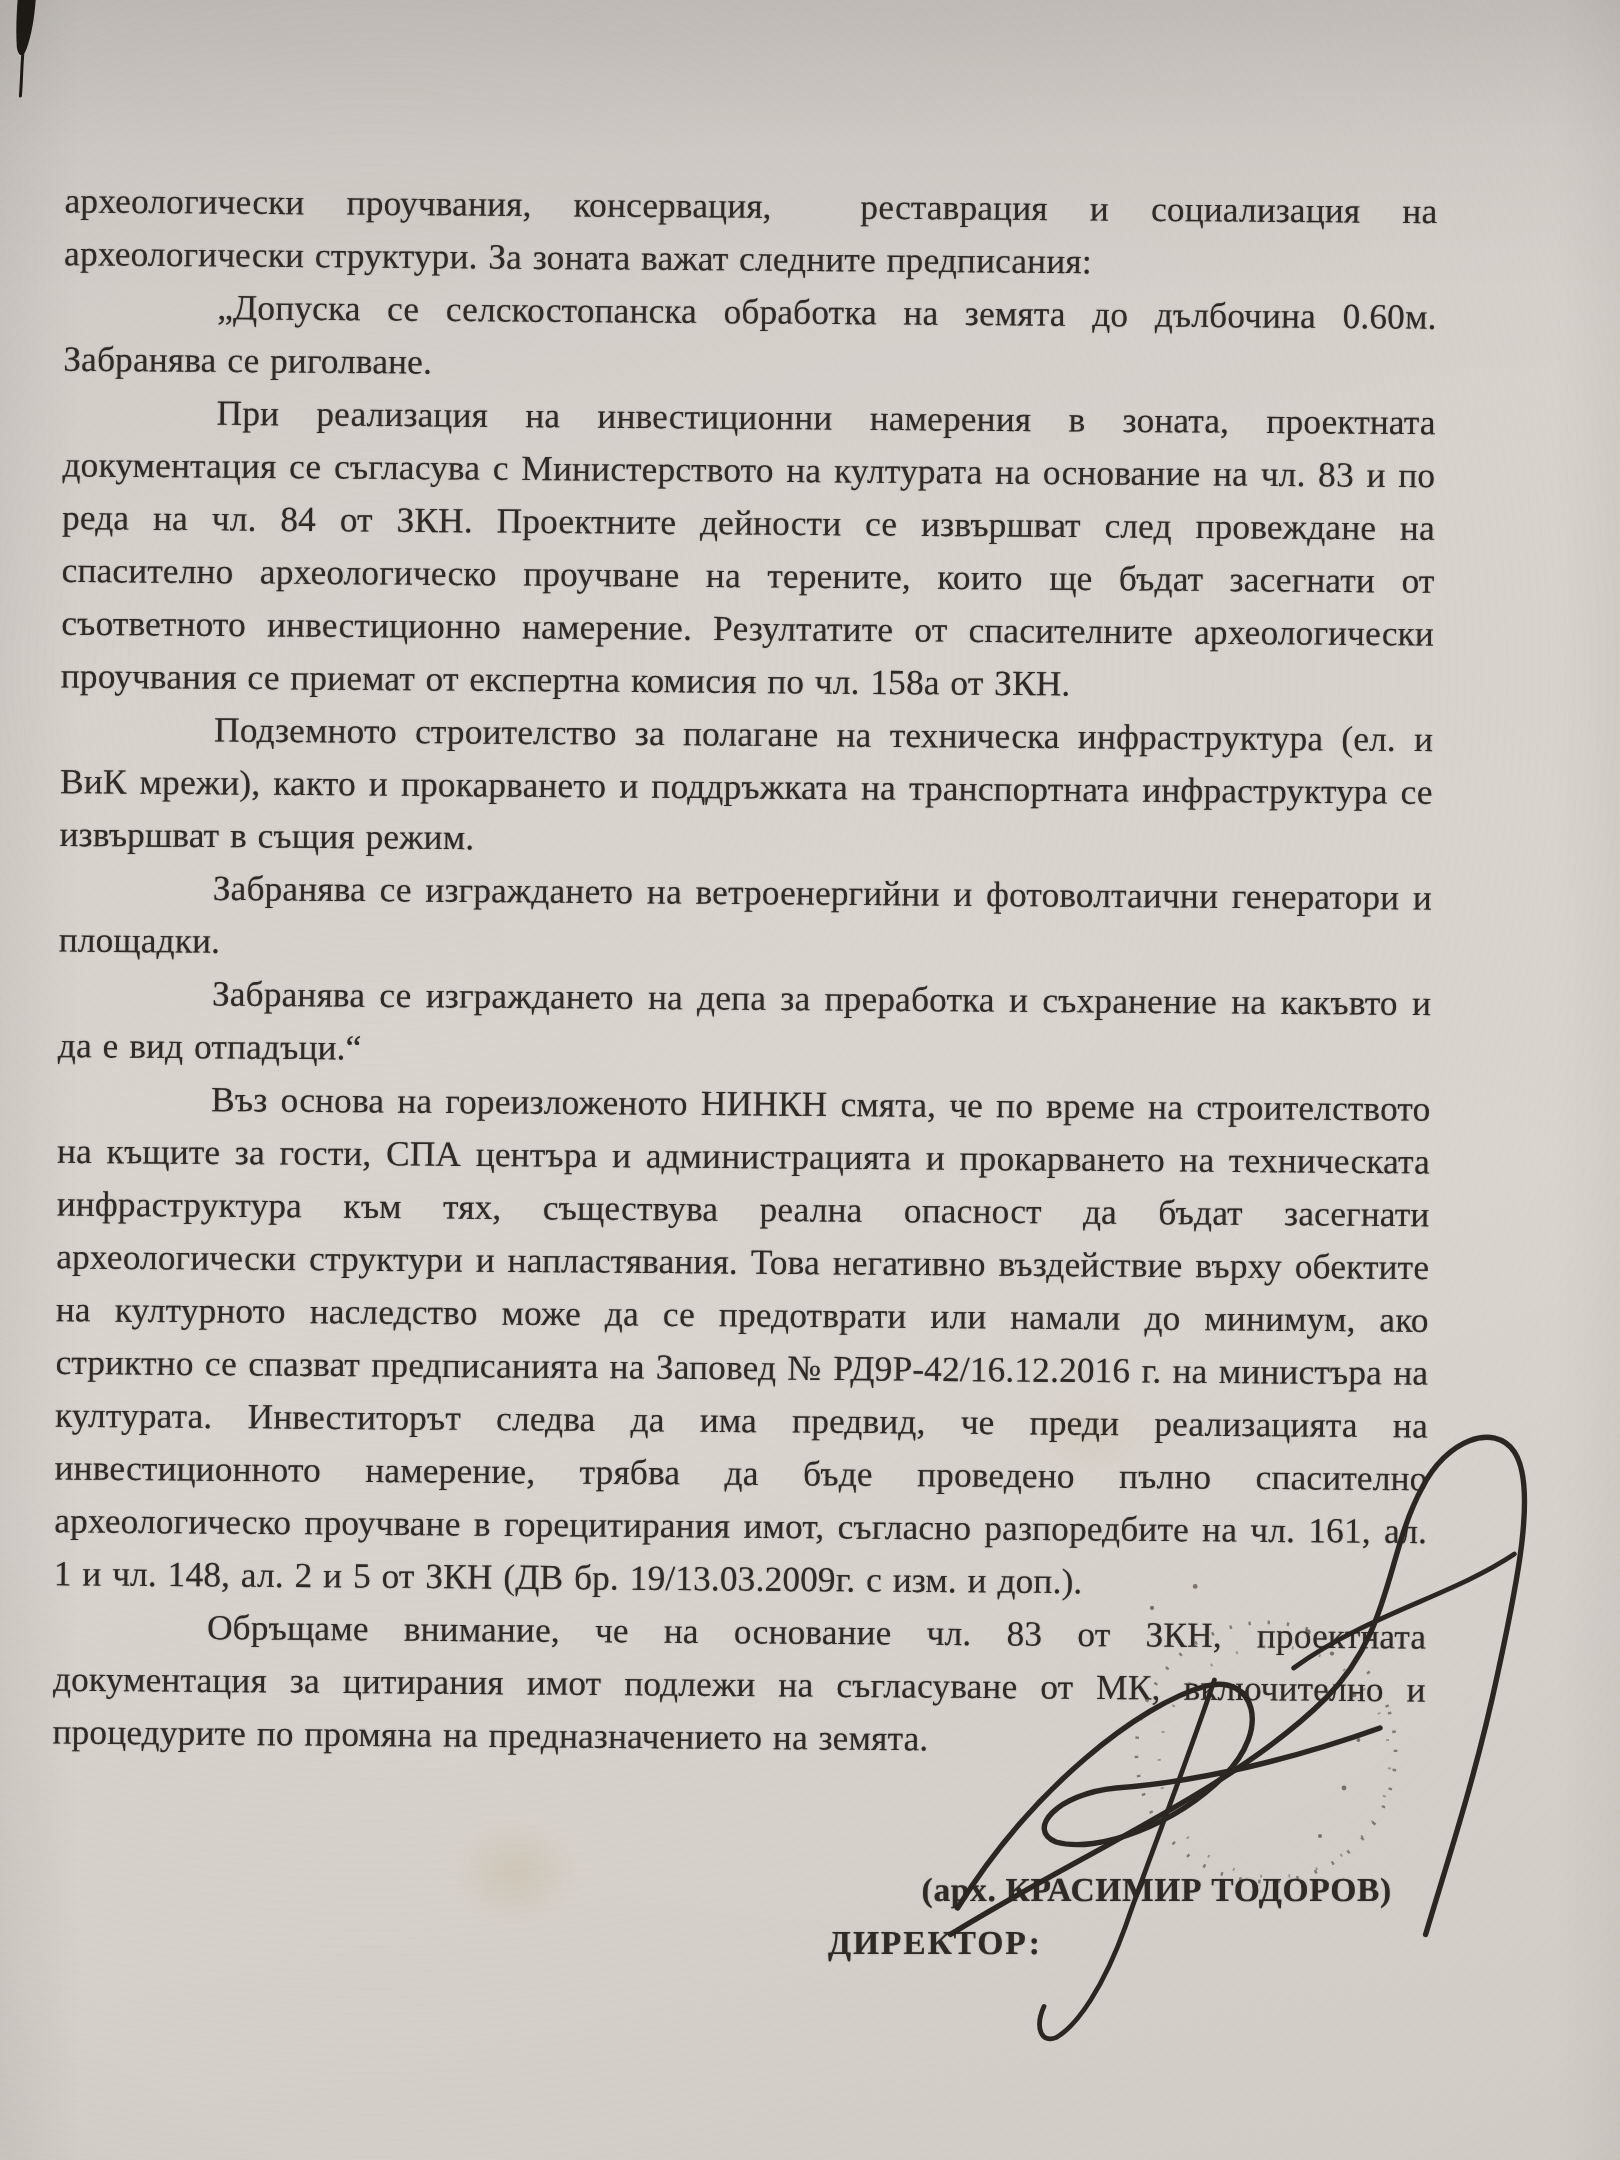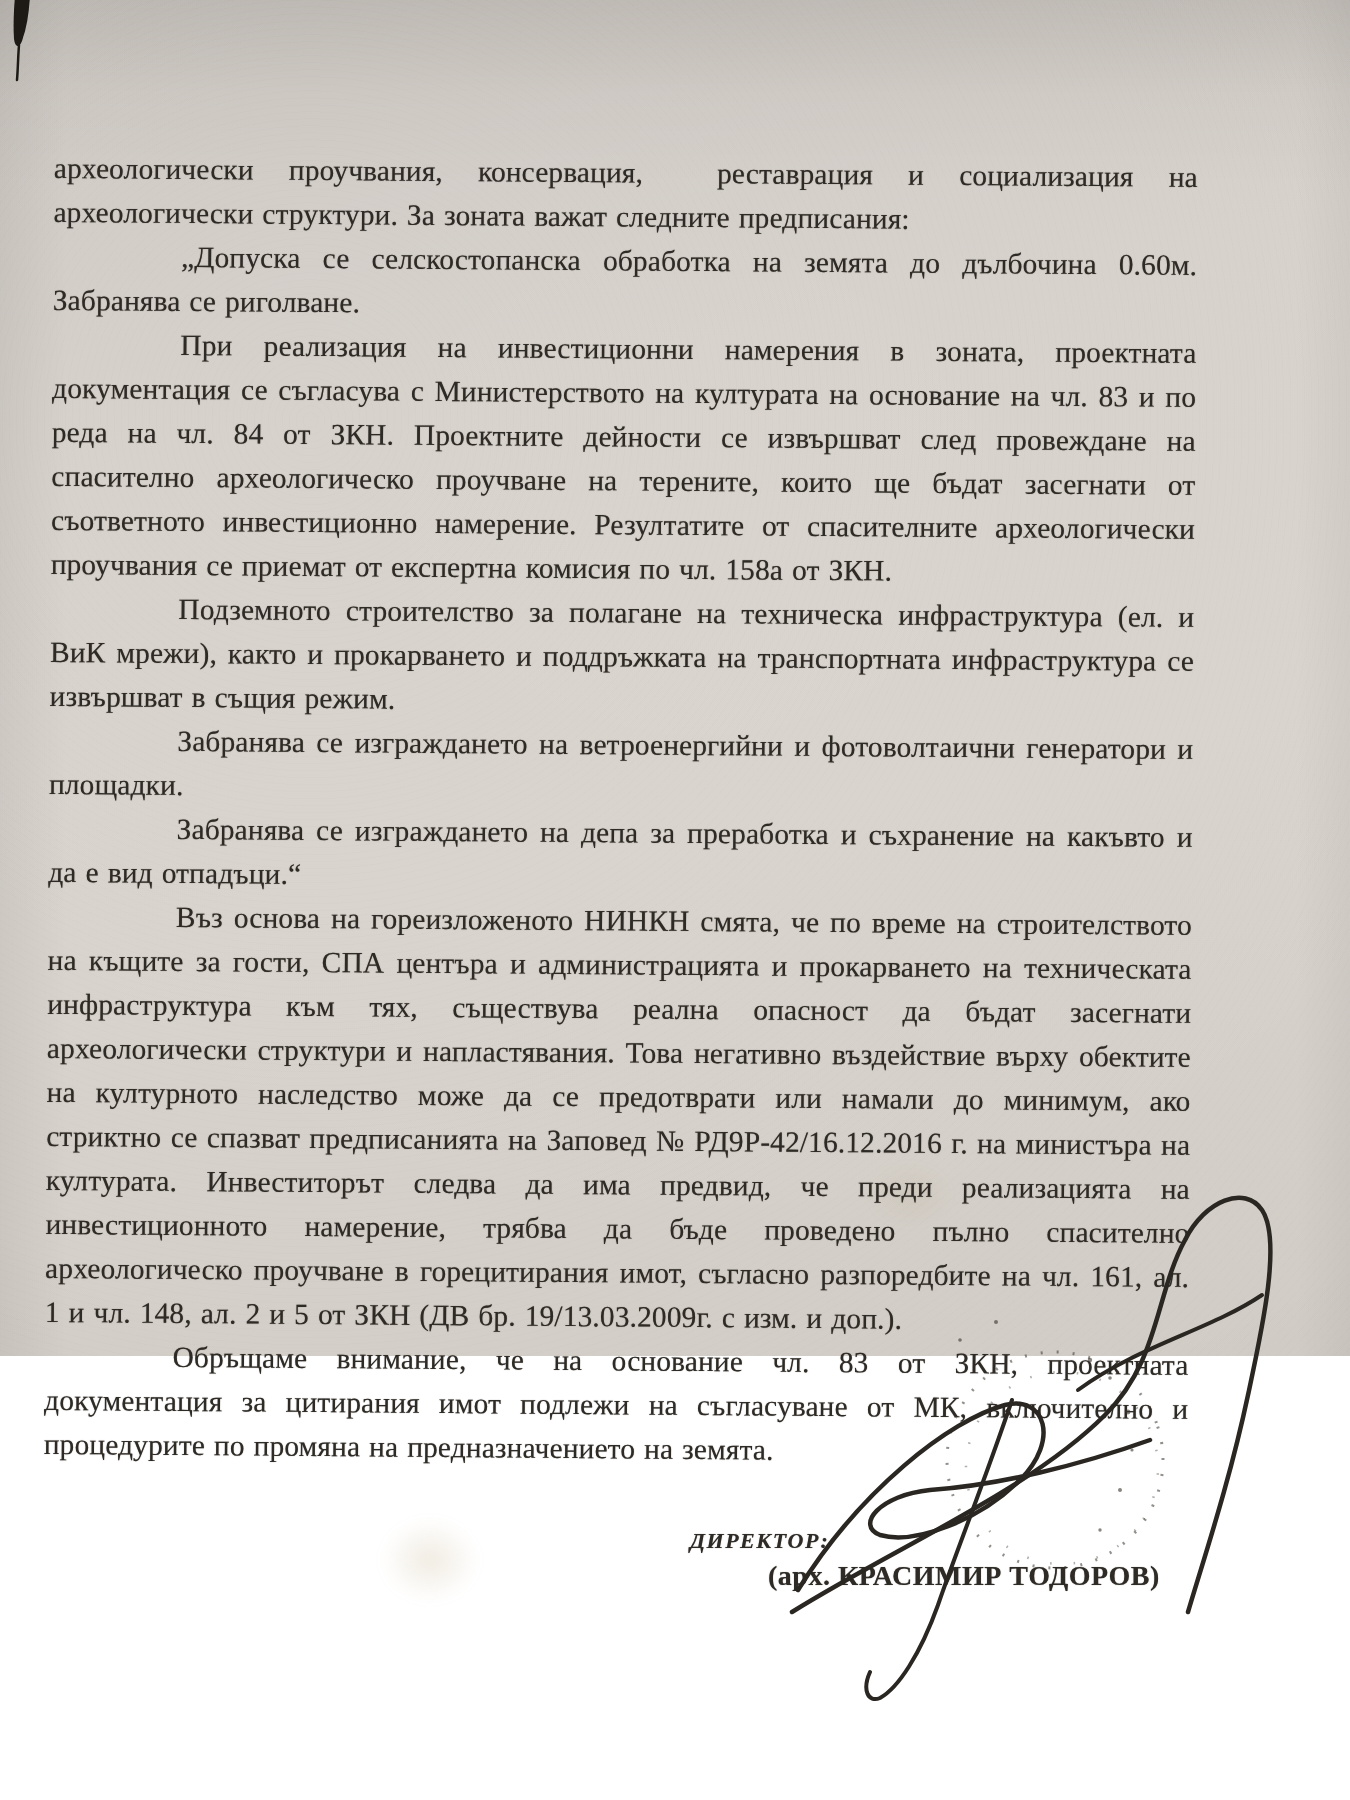--- a/index.html
+++ b/index.html
@@ -2,21 +2,21 @@
 <html><head>
 <meta charset="utf-8">
 <style>
   html, body {
     margin: 0; padding: 0;
     width: 1350px; height: 1800px;
     overflow: hidden;
   }
   .paper {
     position: relative;
-    width: 1350px; height: 1356px;
+    width: 1350px; height: 1800px;
     background:
       linear-gradient(180deg, rgba(0,0,0,0.085) 0%, rgba(0,0,0,0.02) 7%, rgba(0,0,0,0) 14%),
       linear-gradient(90deg, rgba(0,0,0,0.05) 0%, rgba(0,0,0,0) 5%, rgba(0,0,0,0) 96%, rgba(0,0,0,0.04) 100%),
       radial-gradient(150% 120% at 52% 38%, rgba(255,255,255,0.05) 0%, rgba(0,0,0,0) 55%, rgba(0,0,0,0.07) 100%),
       linear-gradient(168deg, #cdc8c2 0%, #d6d1ca 30%, #d8d3cc 60%, #d1ccc5 100%);
     font-family: "Liberation Serif", "DejaVu Serif", serif;
     color: #2e2a25;
   }
   .grain {
     position: absolute; inset: 0; pointer-events: none; opacity: .5;
@@ -41,25 +41,24 @@
     font-size: 29.5px; line-height: 44px;
     text-align: justify;
     letter-spacing: 0.1px;
     word-spacing: 1.5px;
     text-shadow: 0 0 1px rgba(46,42,37,0.55);
   }
   .doc-body p { margin: 0; }
   .doc-body p.indent { text-indent: 128px; }
   .gap { display: inline-block; width: 74px; }
   .sig-label {
-    position: absolute; left: 690px; top: 1528px;
-    font-weight: bold; font-size: 22px; letter-spacing: 1.5px;
+    position: absolute; left: 690px; top: 1604px;
+    font-weight: bold; font-size: 28px; letter-spacing: 1.5px;
     text-shadow: 0 0 1px rgba(46,42,37,0.55);
     z-index: 2;
-    font-style: italic;
   }
   .sig-name {
     position: absolute; left: 768px; top: 1560px;
     font-weight: bold; font-size: 28px; letter-spacing: 0.5px;
     text-shadow: 0 0 1px rgba(46,42,37,0.55);
     z-index: 2;
   }
   .signature-svg { position: absolute; left: 760px; top: 1150px; z-index: 3; }
 </style>
 </head>

